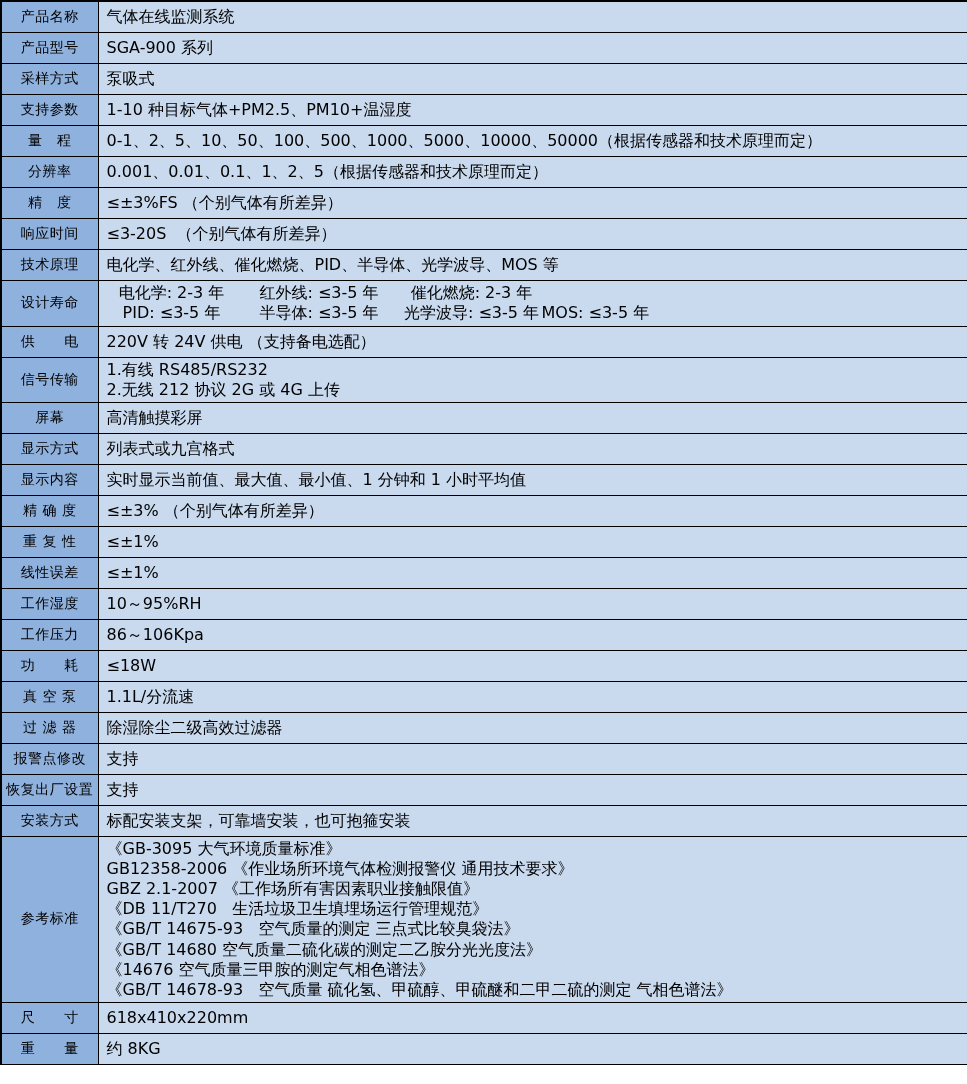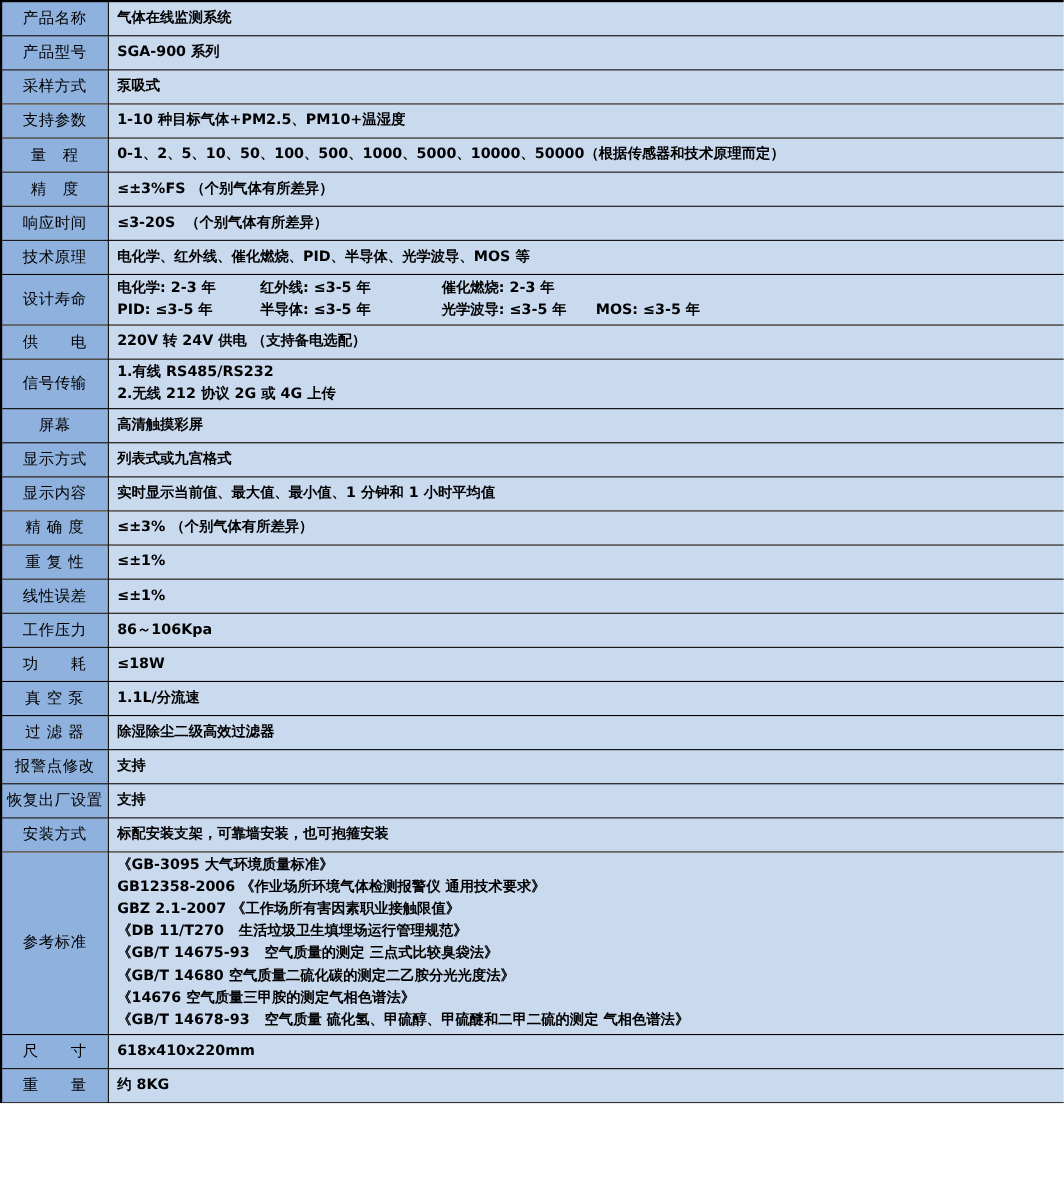--- a/index.html
+++ b/index.html
@@ -36,34 +36,33 @@
     background:var(--header-bg);
     font-size:14px;
     font-weight:normal;
     text-align:center;
     vertical-align:middle;
     padding:0 2px;
     letter-spacing:0.5px;
   }
   .value-cell{
     background:var(--value-bg);
-    font-size:13px;
+    font-size:16px;
     text-align:left;
     vertical-align:middle;
     padding:2px 6px 2px 8px;
     white-space:pre-wrap;
     line-height:18px;
-    font-weight:bold;
   }
   .value-cell .line{
     line-height:20px;
     white-space:pre-wrap;
   }
   .h-lines-8 .value-cell .line{line-height:20.2px;}
-  .seg{display:inline-block;white-space:pre;}
+  .seg{display:inline-block;white-space:pre;text-align:center;}
   .seg-0{min-width:130px;}
   .seg-1{min-width:165px;}
   .seg-2{min-width:140px;}
   .seg-3{min-width:0;}
 </style>
 </head>
 <body>
 
 <table class="spec">
   <colgroup>
@@ -83,20 +82,24 @@
         <th class="label-cell">采样方式</th>
         <td class="value-cell">泵吸式</td>
       </tr>
       <tr>
         <th class="label-cell">支持参数</th>
         <td class="value-cell">1-10 种目标气体+PM2.5、PM10+温湿度</td>
       </tr>
       <tr>
         <th class="label-cell">量　程</th>
         <td class="value-cell">0-1、2、5、10、50、100、500、1000、5000、10000、50000（根据传感器和技术原理而定）</td>
+      </tr>
+      <tr>
+        <th class="label-cell">分辨率</th>
+        <td class="value-cell">0.001、0.01、0.1、1、2、5（根据传感器和技术原理而定）</td>
       </tr>
       <tr>
         <th class="label-cell">精　度</th>
         <td class="value-cell">≤±3%FS （个别气体有所差异）</td>
       </tr>
       <tr>
         <th class="label-cell">响应时间</th>
         <td class="value-cell">≤3-20S  （个别气体有所差异）</td>
       </tr>
       <tr>
@@ -133,20 +136,24 @@
       </tr>
       <tr>
         <th class="label-cell">重 复 性</th>
         <td class="value-cell">≤±1%</td>
       </tr>
       <tr>
         <th class="label-cell">线性误差</th>
         <td class="value-cell">≤±1%</td>
       </tr>
       <tr>
+        <th class="label-cell">工作湿度</th>
+        <td class="value-cell">10～95%RH</td>
+      </tr>
+      <tr>
         <th class="label-cell">工作压力</th>
         <td class="value-cell">86～106Kpa</td>
       </tr>
       <tr>
         <th class="label-cell">功　　耗</th>
         <td class="value-cell">≤18W</td>
       </tr>
       <tr>
         <th class="label-cell">真 空 泵</th>
         <td class="value-cell">1.1L/分流速</td>

